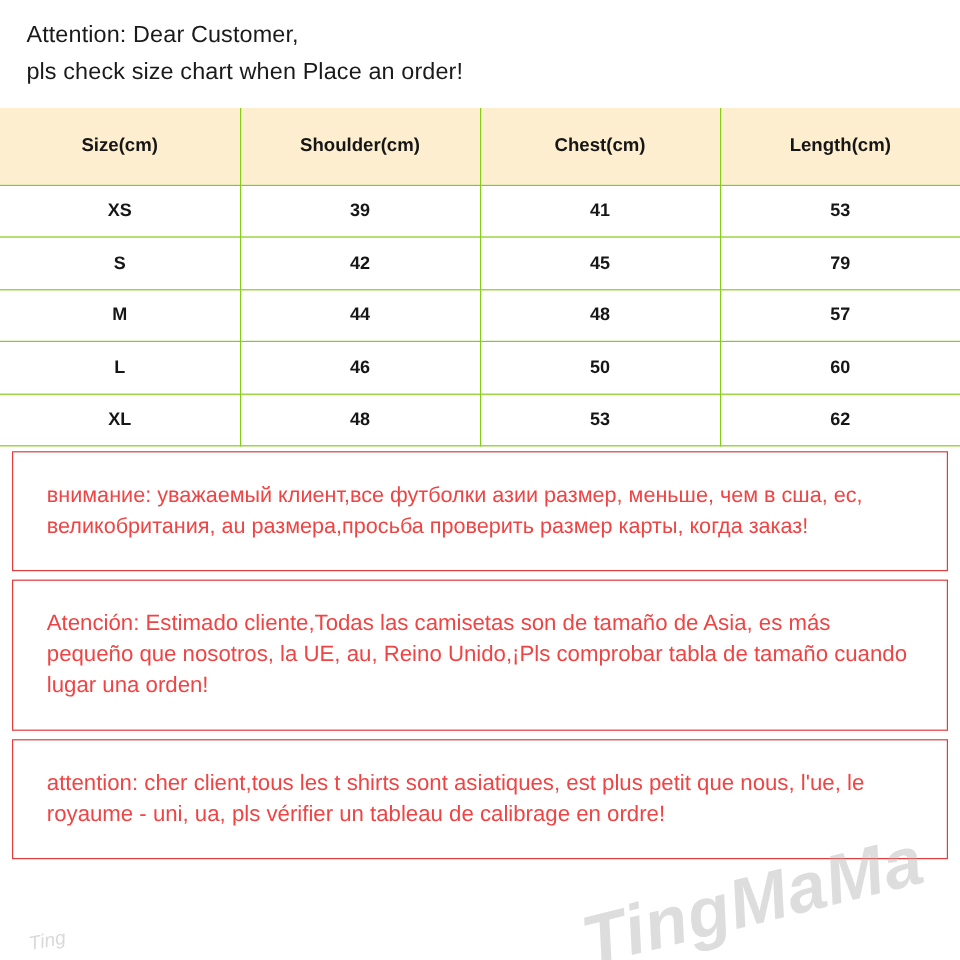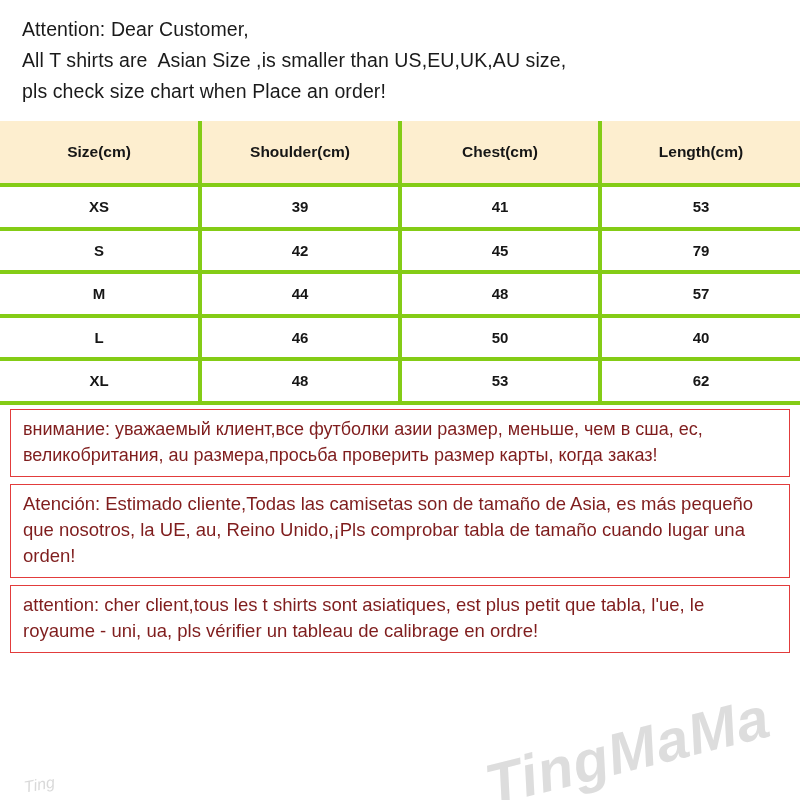--- a/index.html
+++ b/index.html
@@ -30,21 +30,21 @@
     white-space: pre;
   }
   
   .size-table {
     width: 100%;
     border-collapse: collapse;
     table-layout: fixed;
     margin-top: 8px;
   }
   .size-table th, .size-table td {
-    border: 4px solid #84cc16;
+    border: 1px solid #84cc16;
     text-align: center;
     font-weight: bold;
     color: #161616;
   }
   .size-table th {
     background: #fdeecf;
     height: 64px;
     font-size: 15.5px;
   }
   .size-table td {
@@ -61,24 +61,24 @@
   .trans-wrap {
     padding: 4px 10px 0 10px;
   }
   .trans-box {
     border: 1.5px solid #e23c3c;
     margin-bottom: 7px;
     padding: 6px 10px 8px 12px;
     background: transparent;
   }
   .trans-box p {
-    margin: 0;
+    margin: 16px;
     font-size: 18.5px;
     line-height: 26px;
-    color: #7f1d1d;
+    color: #ef4444;
   }
   .trans-box.ru p { font-size: 18px; }
   
   .watermark {
     position: absolute;
     right: 24px;
     bottom: 52px;
     font-size: 58px;
     font-weight: bold;
     font-style: italic;
@@ -101,21 +101,20 @@
     user-select: none;
   }
 </style>
 </head>
 <body>
 
 <div class="page">
 
   <div class="notice">
     <div class="notice-line">Attention: Dear Customer,</div>
-    <div class="notice-line">All T shirts are  Asian Size ,is smaller than US,EU,UK,AU size,</div>
     <div class="notice-line">pls check size chart when Place an order!</div>
   </div>
 
   <table class="size-table">
     <thead>
       <tr>
         <th>Size(cm)</th>
         <th>Shoulder(cm)</th>
         <th>Chest(cm)</th>
         <th>Length(cm)</th>
@@ -137,39 +136,39 @@
       <tr>
         <td>M</td>
         <td>44</td>
         <td>48</td>
         <td>57</td>
       </tr>
       <tr>
         <td>L</td>
         <td>46</td>
         <td>50</td>
-        <td>40</td>
+        <td>60</td>
       </tr>
       <tr>
         <td>XL</td>
         <td>48</td>
         <td>53</td>
         <td>62</td>
       </tr>
     </tbody>
   </table>
 
   <div class="trans-wrap">
     <div class="trans-box ru">
       <p>внимание: уважаемый клиент,все футболки азии размер, меньше, чем в сша, ес, великобритания, au размера,просьба проверить размер карты, когда заказ!</p>
     </div>
     <div class="trans-box es">
       <p>Atención: Estimado cliente,Todas las camisetas son de tamaño de Asia, es más pequeño que nosotros, la UE, au, Reino Unido,¡Pls comprobar tabla de tamaño cuando lugar una orden!</p>
     </div>
     <div class="trans-box fr">
-      <p>attention: cher client,tous les t shirts sont asiatiques, est plus petit que tabla, l'ue, le royaume - uni, ua, pls vérifier un tableau de calibrage en ordre!</p>
+      <p>attention: cher client,tous les t shirts sont asiatiques, est plus petit que nous, l'ue, le royaume - uni, ua, pls vérifier un tableau de calibrage en ordre!</p>
     </div>
   </div>
 
   <div class="watermark">TingMaMa</div>
   <div class="watermark-sub">Ting</div>
 
 </div>
 
 </body></html>

